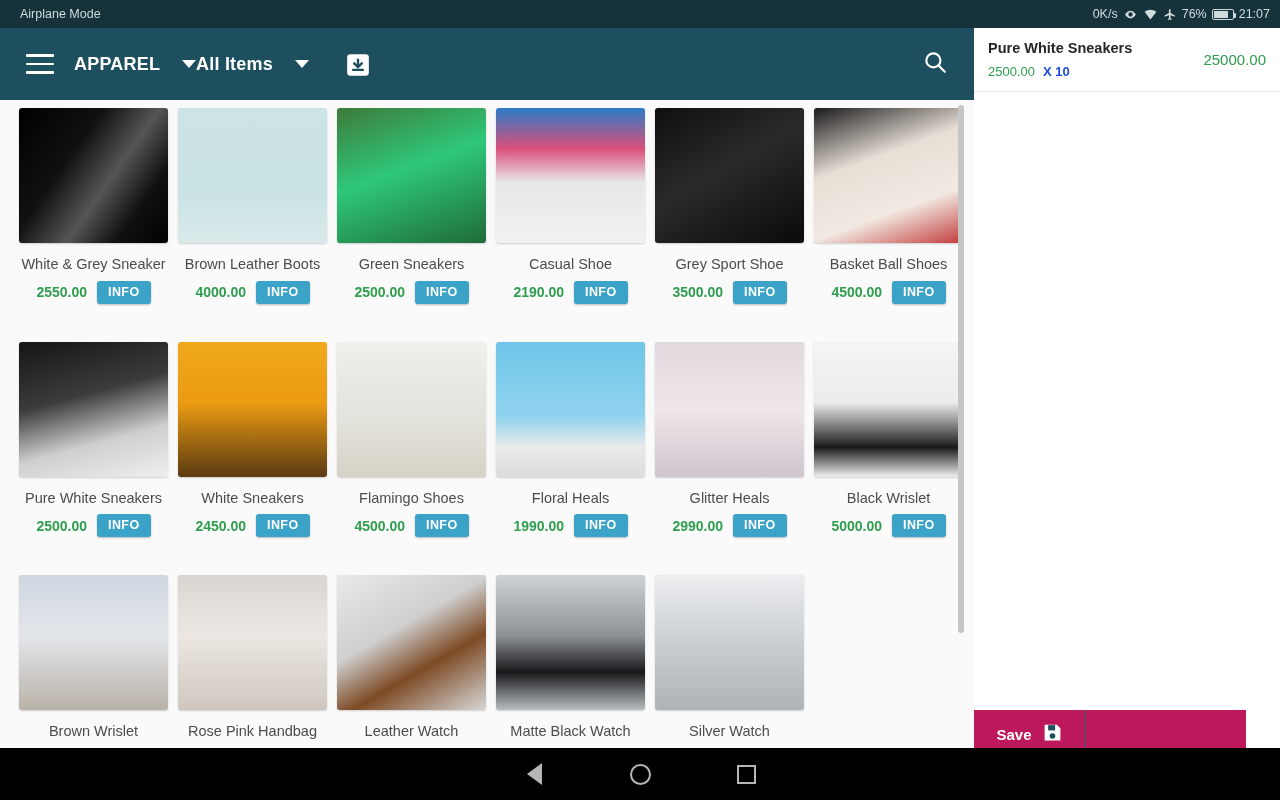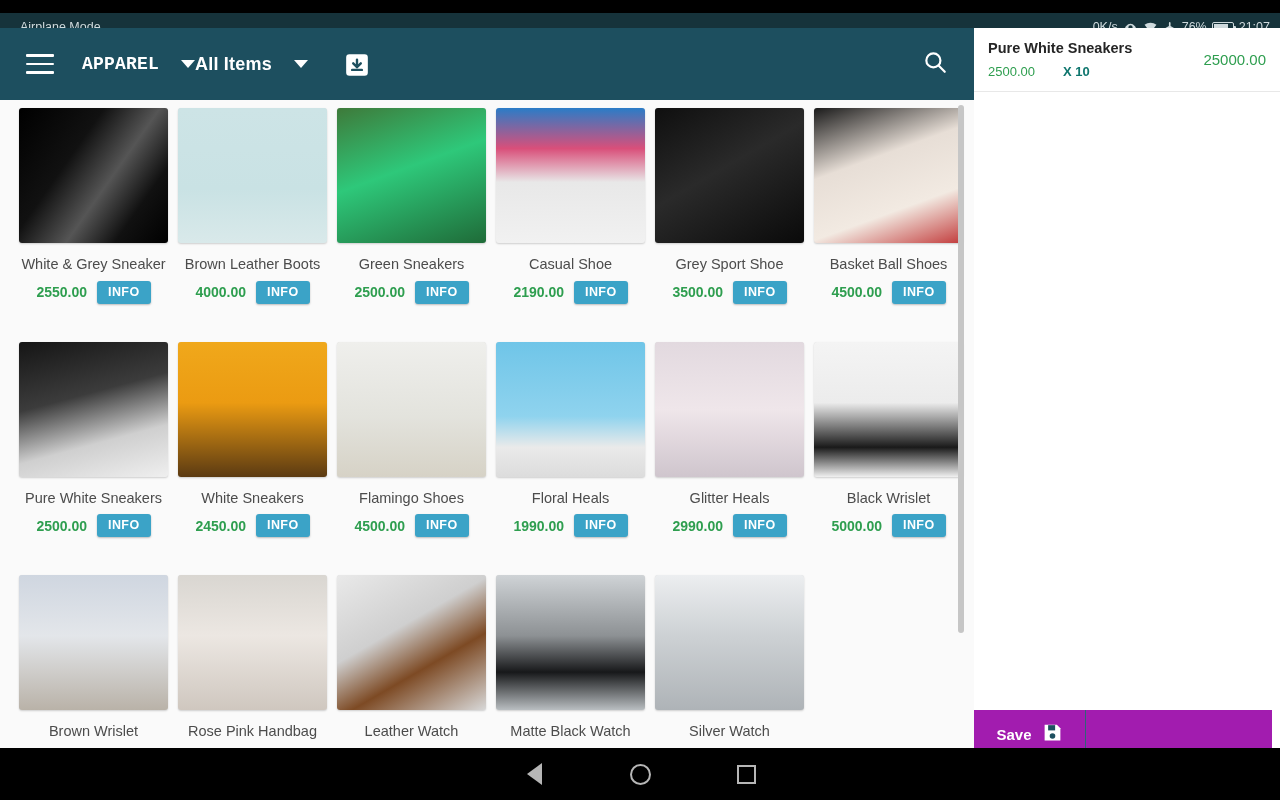--- a/index.html
+++ b/index.html
@@ -9,21 +9,21 @@
     font-family: "Liberation Sans", sans-serif;
     overflow: hidden;
   }
   #screen { position: relative; width: 1280px; height: 800px; }
 
   
   .statusbar {
     position: absolute; left: 0; top: 0; width: 1280px; height: 28px;
     background: #16333b; color: #cfdadd;
     display: flex; align-items: center; justify-content: space-between;
-    padding: 0 10px; font-size: 12.5px; margin-top: 13px;
+    padding: 0 10px; font-size: 12.5px;
   }
   .statusbar .left { display:flex; align-items:center; gap:6px; padding-left:10px; }
   .statusbar .right { display:flex; align-items:center; gap:5px; font-size:12.5px; }
   .sb-ico { display:inline-flex; align-items:center; }
   .sb-ico svg { display:block; }
   .batt {
     width: 22px; height: 11px; border: 1.5px solid #cfdadd; border-radius: 2px;
     position: relative; display:inline-block;
   }
   .batt:after {
@@ -100,26 +100,26 @@
   .order-head .icons { margin-left:auto; display:flex; align-items:center; gap:30px; }
   .order-body { background:#fff; height:605px; }
   .order-item {
     padding:12px 14px 12px 14px; border-bottom:1px solid #e8e8e8;
     display:flex; align-items:flex-start; cursor:pointer;
   }
   .oi-left { flex:1; }
   .oi-name { font-size:14.5px; font-weight:bold; color:#252525; }
   .oi-sub { margin-top:8px; font-size:13px; }
   .oi-unit { color:#2e9e4f; }
-  .oi-qty { color:#0f766e; font-weight:bold; margin-left:28px; }
+  .oi-qty { color:#1d4ed8; font-weight:bold; margin-left:8px; }
   .oi-total { color:#2e9e4f; font-size:15px; align-self:center; }
 
   .actionbar {
-    position:absolute; left:974px; top:710px; width:298px; height:48px;
-    background:#a21caf; display:flex; align-items:center; color:#fff;
+    position:absolute; left:974px; top:710px; width:272px; height:48px;
+    background:#be185d; display:flex; align-items:center; color:#fff;
   }
   .act {
     display:flex; align-items:center; justify-content:center; gap:10px;
     height:100%; cursor:pointer; font-weight:bold; font-size:15px;
   }
   .act.save { width:112px; border-right:1px solid #2e6577; }
   .act.charge { flex:1; }
 
   
   .navbar {
@@ -166,21 +166,21 @@
     </div>
   </div>
 
   <div class="appbar">
     <div class="pad"></div>
     <div class="hamburger">
       <span></span>
         <span></span>
         <span></span>
     </div>
-    <div class="dropdown" style="margin-left:28px;font-family:Liberation Mono, monospace;">
+    <div class="dropdown" style="margin-left:20px;">
       <span class="label">APPAREL</span>
       <span class="caret"></span>
     </div>
     <div class="dropdown" style="">
       <span class="label">All Items</span>
       <span class="caret"></span>
     </div>
     <div style="margin-left:36px;" class="dl-icon">
       <svg width="26" height="26" viewBox="0 0 24 24" fill="none" stroke="#fff" stroke-width="2">
         <rect x="3" y="3" width="18" height="18" rx="2" fill="#fff"></rect>

